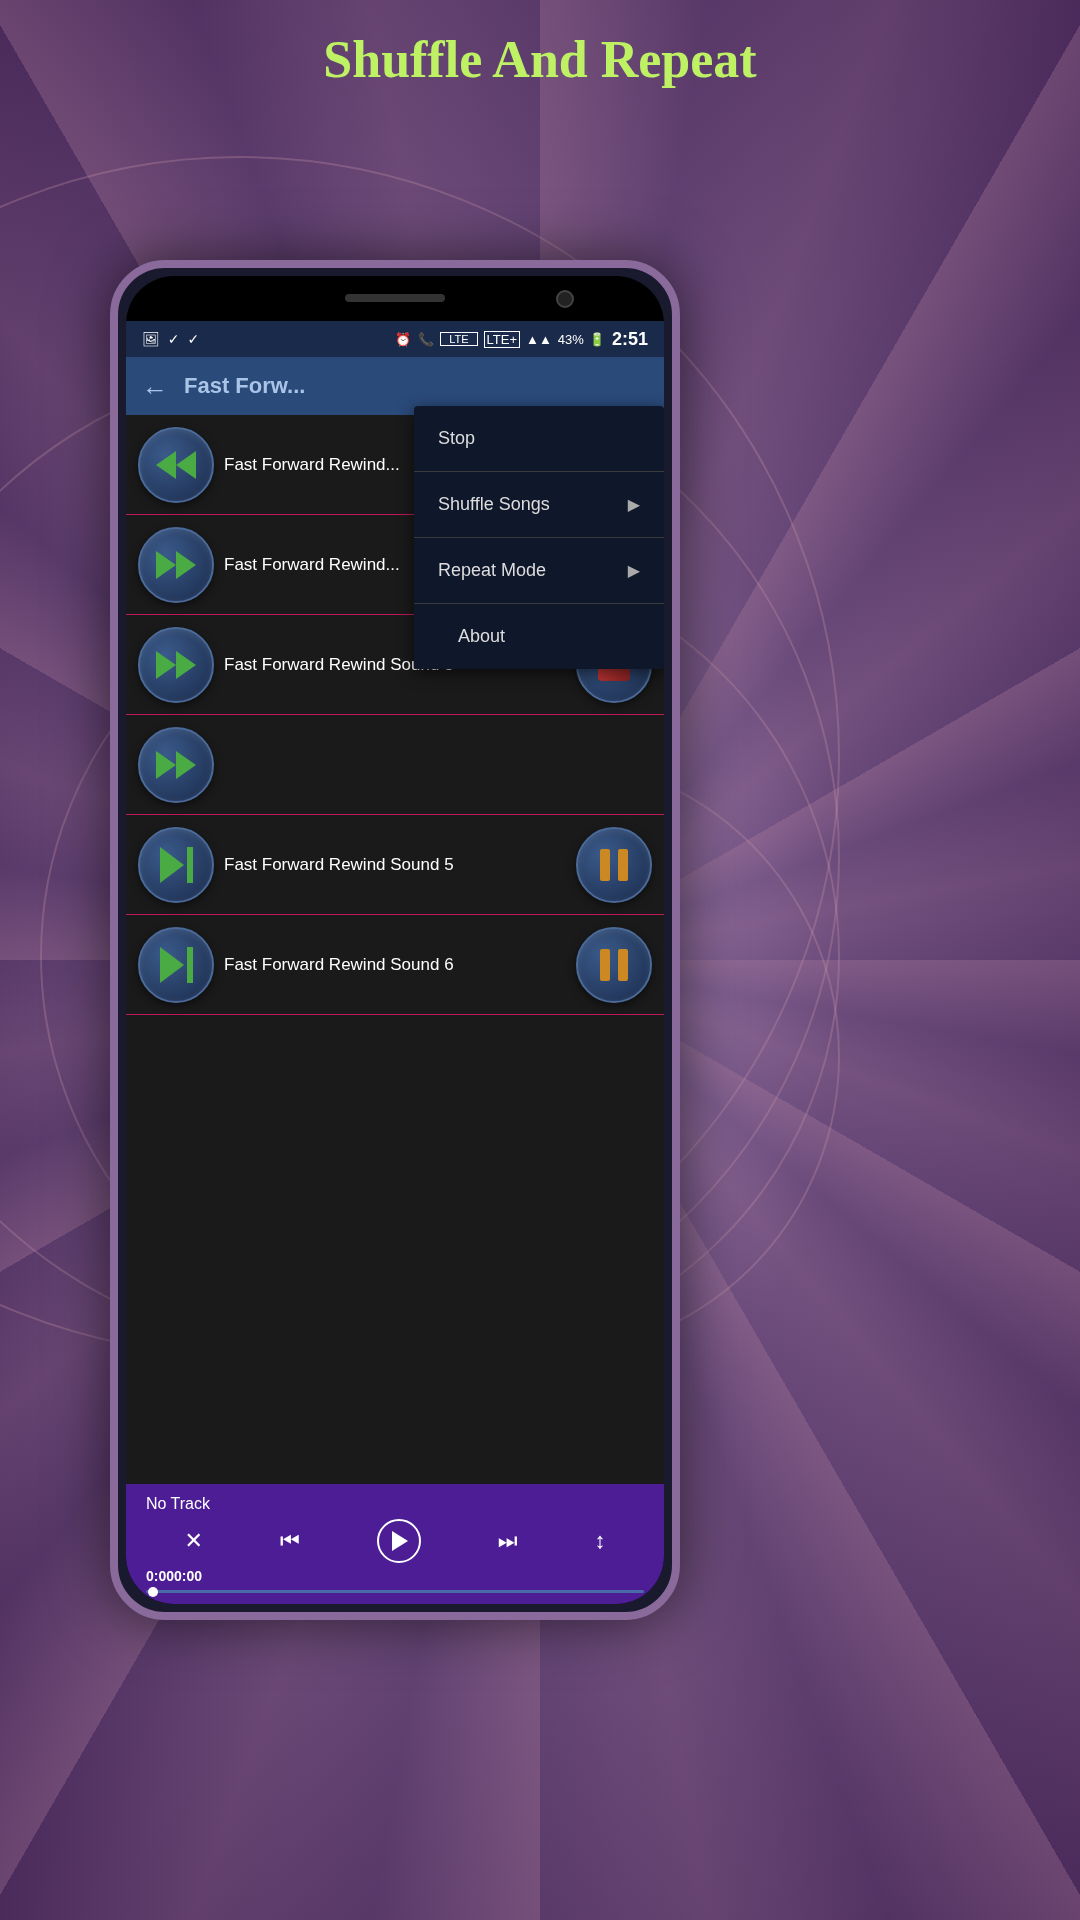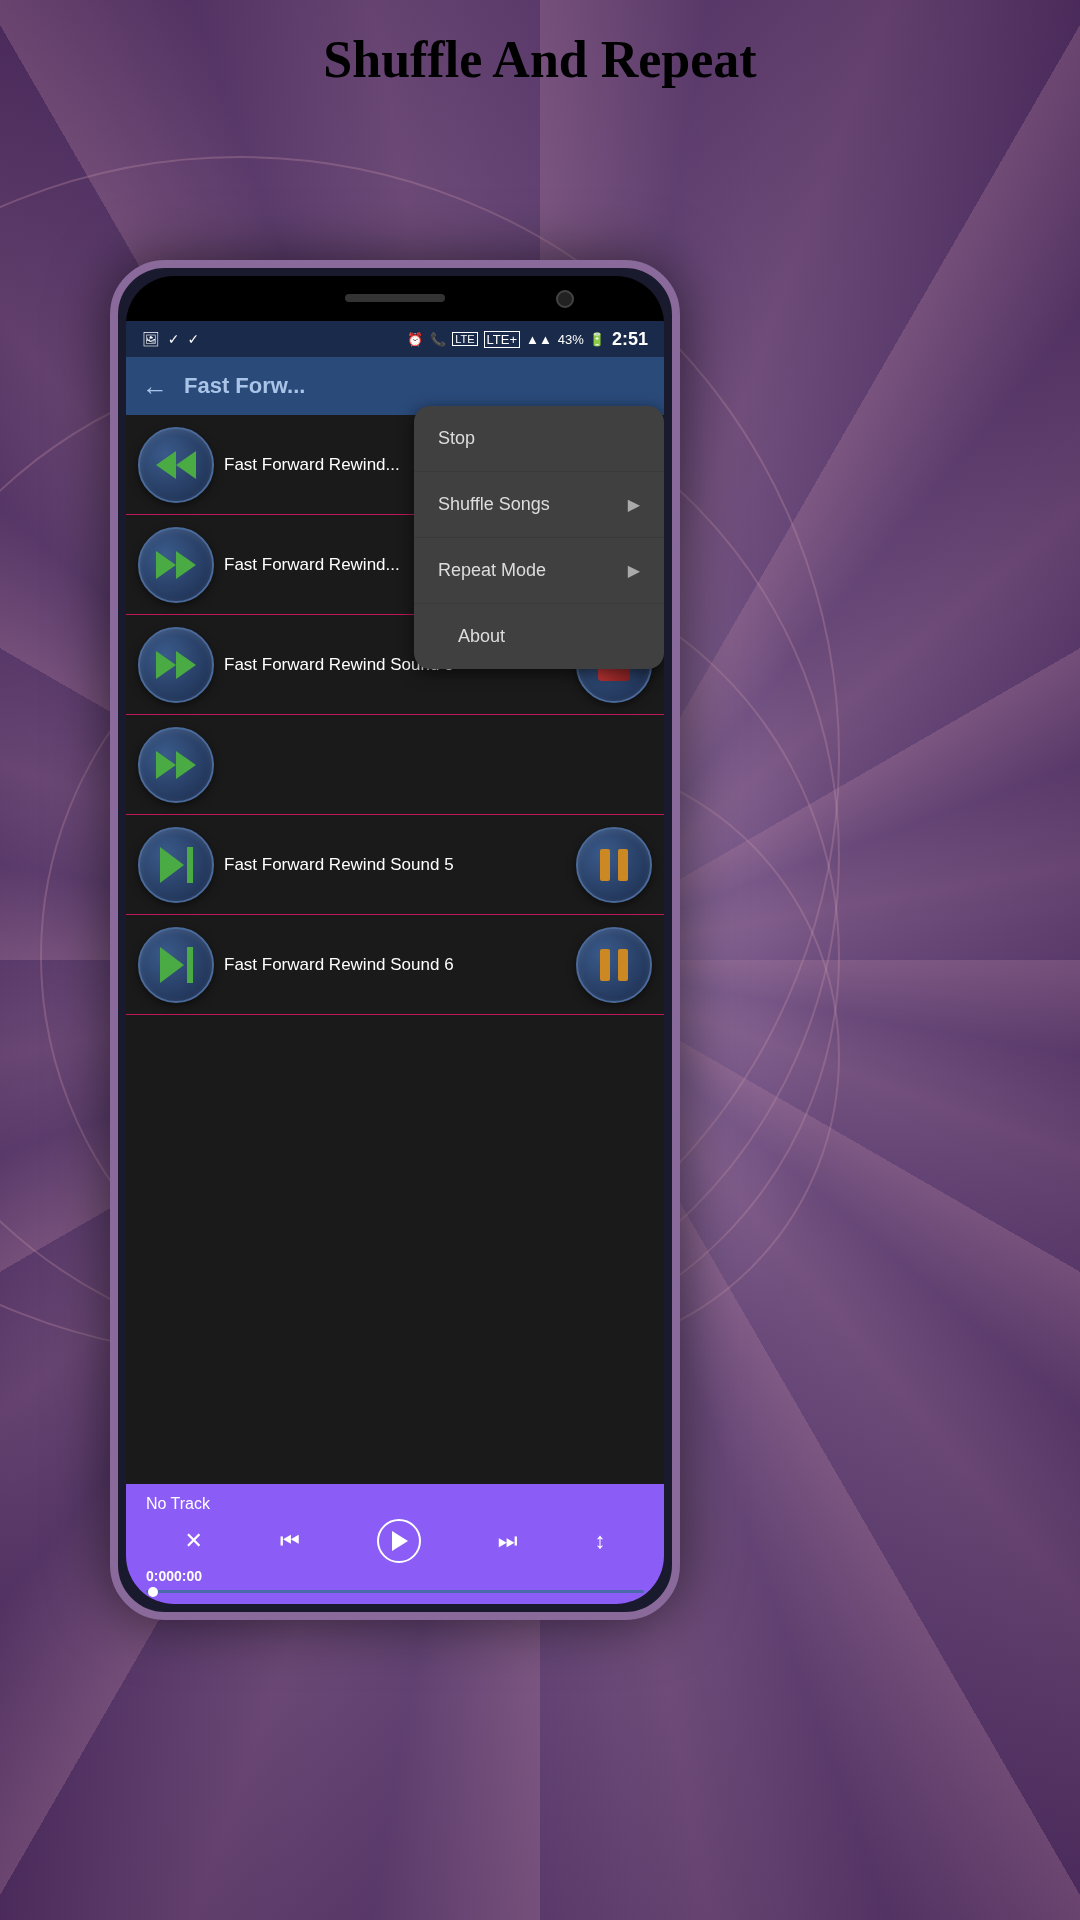--- a/index.html
+++ b/index.html
@@ -50,21 +50,21 @@
       transform: translate(-50%, -50%);
     }
 
     
     .page-title {
       position: absolute;
       top: 30px;
       left: 0;
       right: 0;
       text-align: center;
-      color: #000000;
+      color: #bef264;
       font-size: 52px;
       font-weight: bold;
       font-family: Georgia, serif;
       z-index: 10;
     }
 
     
     .phone-frame {
       position: absolute;
       top: 260px;
@@ -267,21 +267,21 @@
       flex: 1;
     }
 
     
     .bottom-player {
       position: absolute;
       bottom: 0;
       left: 0;
       right: 0;
       height: 120px;
-      background: #8b5cf6;
+      background: #4c1d95;
       display: flex;
       flex-direction: column;
       justify-content: space-around;
       padding: 8px 20px;
     }
     .no-track {
       color: white;
       font-size: 16px;
     }
     .player-controls {
@@ -332,22 +332,22 @@
       top: -3.5px;
       left: 2px;
     }
 
     
     .dropdown-menu {
       position: absolute;
       top: 130px;
       right: 0;
       width: 250px;
-      background: #404040;
-      border-radius: 16px;
+      background: #0f172a;
+      border-radius: 4px;
       z-index: 200;
       box-shadow: 0 4px 16px rgba(0,0,0,0.6);
     }
     .dropdown-item {
       padding: 22px 24px;
       color: #dddddd;
       font-size: 18px;
       border-bottom: 1px solid #3a3a3a;
       display: flex;
       align-items: center;
@@ -395,21 +395,21 @@
 
     <div class="status-bar">
       <div class="status-left">
         <span>🖼</span>
         <span>✓</span>
         <span>✓</span>
       </div>
       <div class="status-right">
         <span>⏰</span>
         <span>📞</span>
-        <span style="font-size:11px;border:1px solid white;padding:0 2px;">LTE</span>
+        <span style="font-size:11px;border:1px solid white;padding:0 8px;">LTE</span>
         <span style="font-size:13px;border:1px solid white;padding:0 2px;">LTE+</span>
         <span>▲▲</span>
         <span>43%</span>
         <span>🔋</span>
         <span style="font-weight:bold;font-size:18px;">2:51</span>
       </div>
     </div>
 
     <div class="app-bar">
       <span class="back-arrow">←</span>

